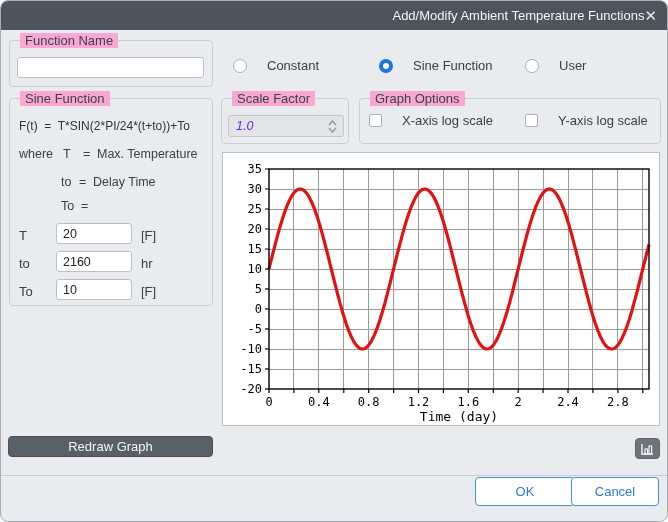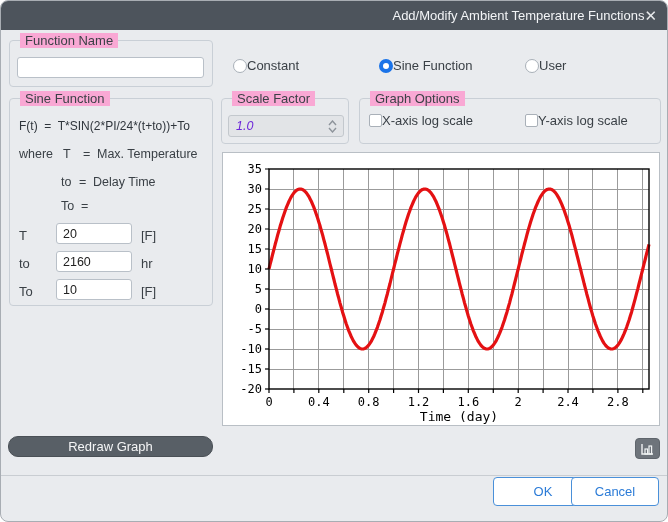--- a/index.html
+++ b/index.html
@@ -11,30 +11,30 @@
   .titlebar .title{color:#f2f4f6;font-size:13px;}
   .titlebar .close{color:#e8eaec;font-size:15px;cursor:default;line-height:1;}
   .group{position:absolute;border:1px solid #c9cfd6;border-radius:4px;}
   .group>.legend{position:absolute;top:-8px;left:10px;background:#f9a8d4;padding:0 5px;
                  font-size:13px;color:#3c4147;white-space:nowrap;}
   .txt{position:absolute;font-size:13px;color:#3a4046;white-space:pre;}
   input.field{position:absolute;border:1px solid #b9c0c8;border-radius:3px;background:#fff;
               font-size:12.5px;color:#222;padding:0 6px;font-family:"Liberation Sans",sans-serif;outline:none;}
   .radio{width:14px;height:14px;border-radius:50%;background:#fff;border:1px solid #a9b0b8;flex:0 0 auto;}
   .radio.sel{border:4px solid #1a73e8;}
-  .opt{position:absolute;display:flex;align-items:center;gap:0;font-size:13px;color:#3a4046;}
+  .opt{position:absolute;display:flex;align-items:center;gap:20px;font-size:13px;color:#3a4046;}
   .checkbox{width:13px;height:13px;border:1px solid #a9b0b8;border-radius:2px;background:#fff;flex:0 0 auto;}
   .spinner{position:absolute;left:227px;top:114px;width:116px;height:22px;background:#e2e4e7;
            border:1px solid #c3c8cd;border-radius:3px;display:flex;align-items:center;}
   .spinner .val{flex:1;padding-left:7px;font-size:12.5px;color:#6d28d9;font-style:italic;}
   .spinner .arrows{display:flex;flex-direction:column;gap:1px;padding-right:6px;}
   .graphbox{position:absolute;left:221px;top:151px;width:438px;height:274px;background:#ffffff;
             border:1px solid #b9bfc5;}
   .btn-dark{position:absolute;left:7px;top:435px;width:205px;height:21px;background:#585f66;
-            border:1px solid #4a5056;border-radius:10px;color:#f4f5f6;font-size:13px;
+            border:1px solid #4a5056;border-radius:4px;color:#f4f5f6;font-size:13px;
             display:flex;align-items:center;justify-content:center;cursor:default;}
   .btn-icon{position:absolute;left:634px;top:437px;width:25px;height:21px;background:#6e747b;
             border:1px solid #5f656c;border-radius:4px;display:flex;align-items:center;justify-content:center;}
   .divider{position:absolute;left:0;top:474px;width:668px;height:1px;background:#c9cdd2;}
   .btn-blue{position:absolute;height:29px;background:#fff;border:1px solid #4a90d9;border-radius:4px;
             color:#2b7bd7;font-size:13px;display:flex;align-items:center;justify-content:center;cursor:default;}
   .prow-label{position:absolute;font-size:13px;color:#3a4046;}
 </style>
 </head>
 <body>
@@ -203,16 +203,16 @@
   <div class="btn-icon">
     <svg width="13" height="12" viewBox="0 0 13 12">
       <path d="M1,1 V11 H12" fill="none" stroke="#f1f3f4" stroke-width="1.4"></path>
       <rect x="4" y="6" width="2.6" height="5" fill="none" stroke="#f1f3f4" stroke-width="1.2"></rect>
       <rect x="8" y="3" width="2.6" height="8" fill="none" stroke="#f1f3f4" stroke-width="1.2"></rect>
     </svg>
   </div>
 
   <div class="divider"></div>
 
-  <div class="btn-blue" style="left:492px;top:476px;width:100px;">OK</div>
+  <div class="btn-blue" style="left:474px;top:476px;width:100px;">OK</div>
   <div class="btn-blue" style="left:570px;top:476px;width:88px;">Cancel</div>
 
 </div>
 
 </body></html>

